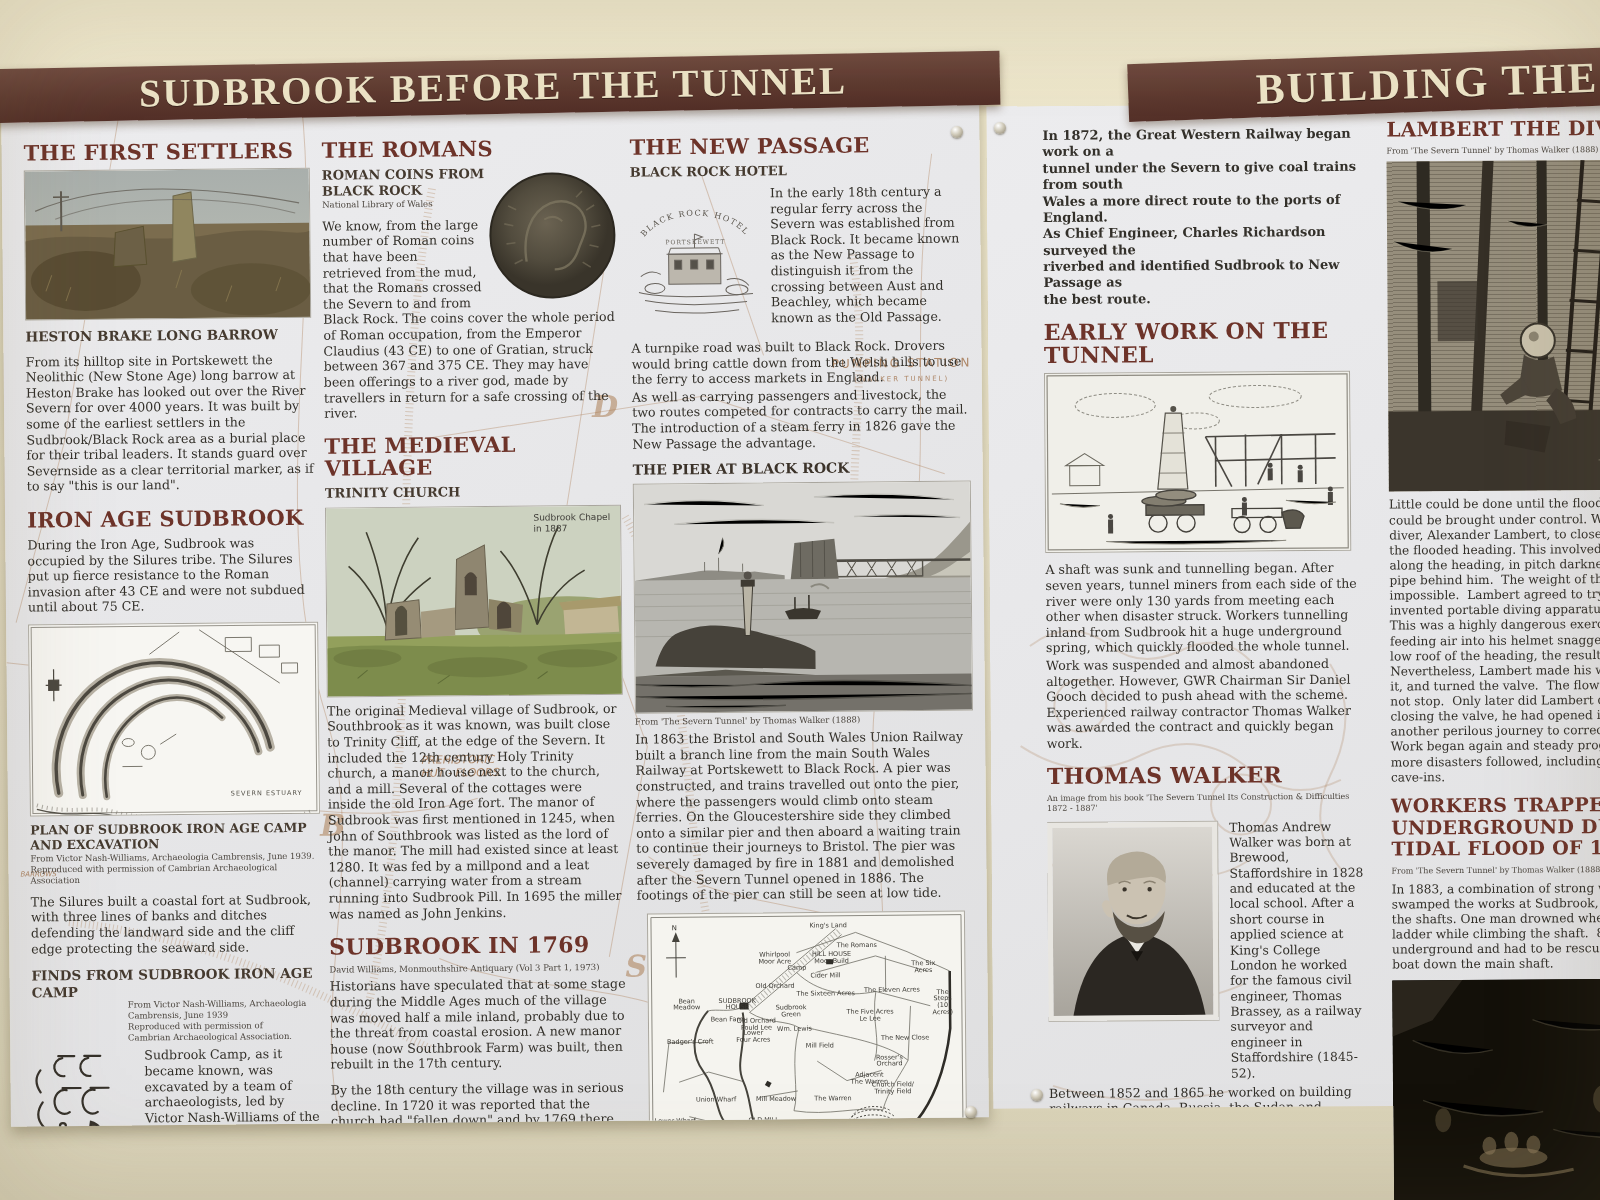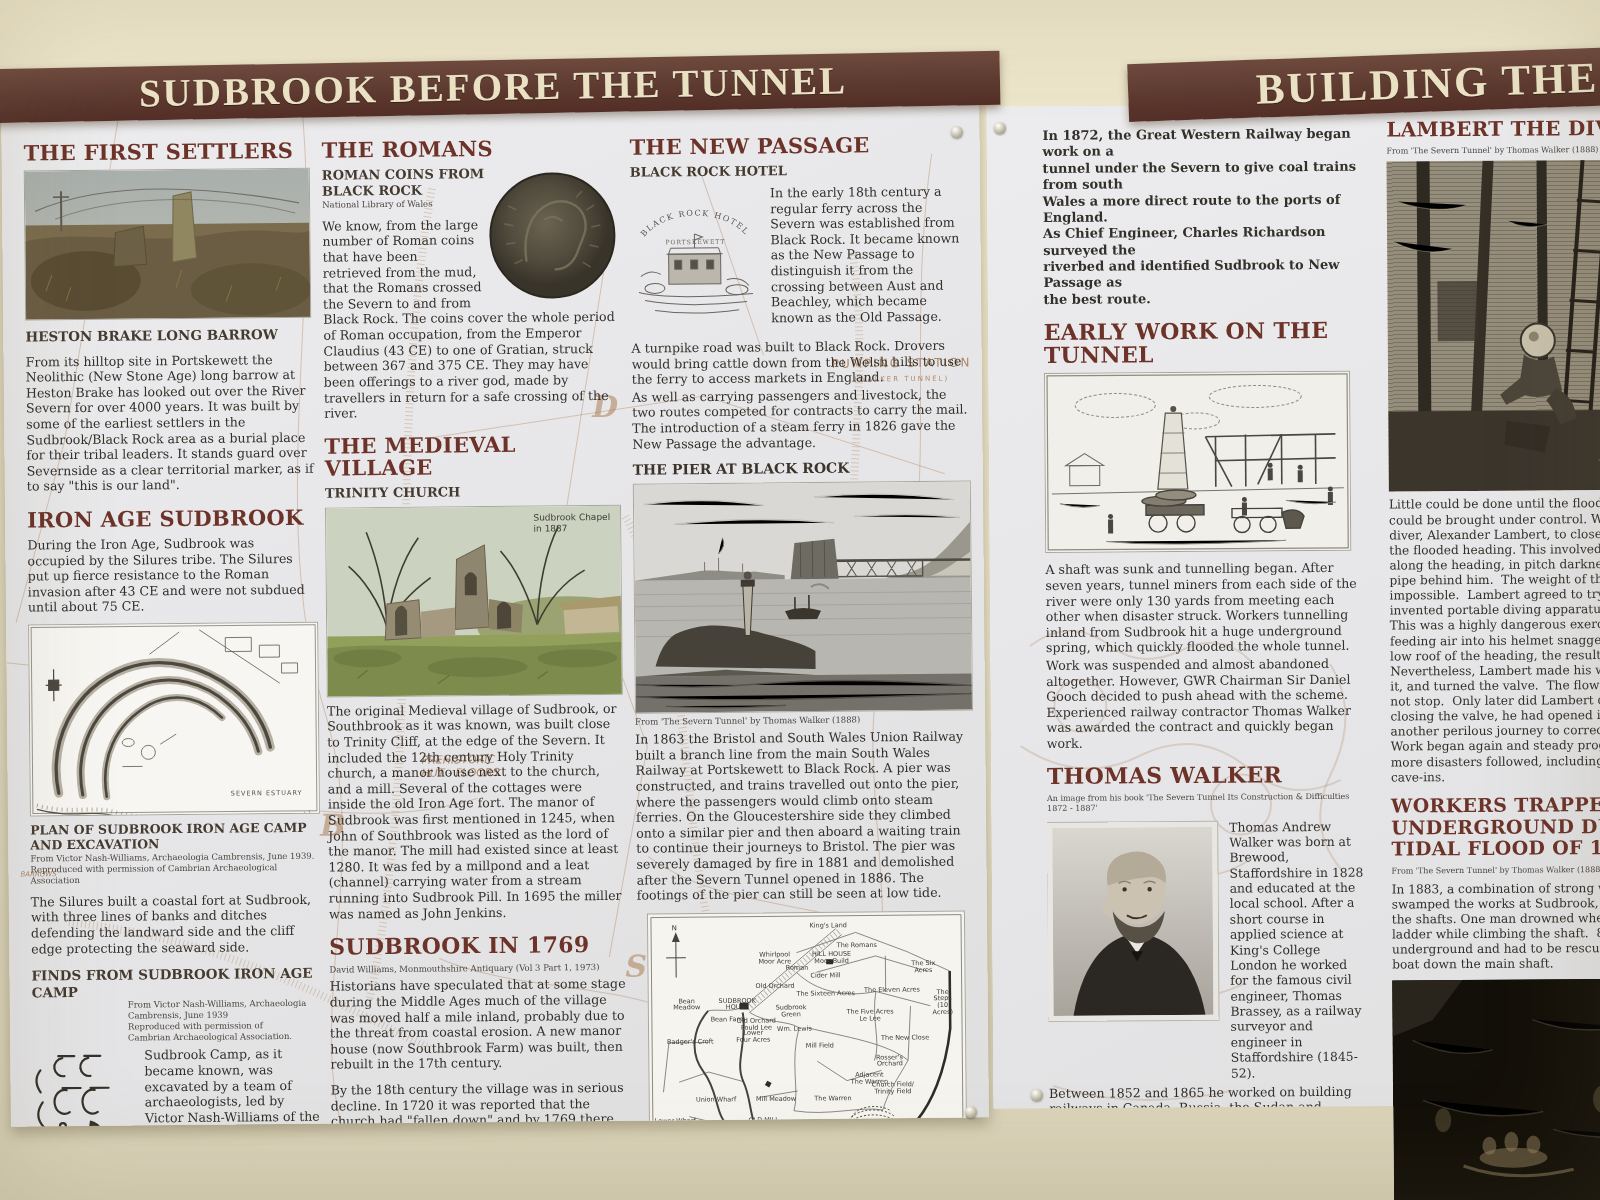--- a/index.html
+++ b/index.html
@@ -408,21 +408,21 @@
           <line x1="18" y1="44" x2="38" y2="44" stroke="#45433c" stroke-width="1"></line>
           <text x="24" y="16" font-size="7" fill="#2f2d28" font-family="DejaVu Sans,sans-serif">N</text>
         </svg>
         <div id="map1769-labels" style="position:absolute;inset:0;">
             <span class="mlabel" style="left: 57%; top: 5%;">King's Land</span>
             <span class="mlabel" style="left: 66%; top: 13%;">The Romans</span>
             <span class="mlabel" style="left: 40%; top: 18%;">Whirlpool
 Moor Acre</span>
             <span class="mlabel" style="left: 58%; top: 18%;">HILL HOUSE
 Moor Build</span>
-            <span class="mlabel" style="left: 47%; top: 22%;">Roman</span>
+            <span class="mlabel" style="left: 47%; top: 22%;">Camp</span>
             <span class="mlabel" style="left: 56%; top: 25%;">Cider Mill</span>
             <span class="mlabel" style="left: 40%; top: 29%;">Old Orchard</span>
             <span class="mlabel" style="left: 56%; top: 32%;">The Sixteen Acres</span>
             <span class="mlabel" style="left: 77%; top: 31%;">The Eleven Acres</span>
             <span class="mlabel" style="left: 87%; top: 22%;">The Six Acres</span>
             <span class="mlabel" style="left: 93%; top: 36%;">The Steps
 (10 Acres)</span>
             <span class="mlabel" style="left: 28%; top: 36%;">SUDBROOK
 HOUSE</span>
             <span class="mlabel" style="left: 45%; top: 39%;">Sudbrook
@@ -433,21 +433,21 @@
             <span class="mlabel" style="left: 34%; top: 44%;">Old Orchard
 Fould Lee</span>
             <span class="mlabel" style="left: 46%; top: 46%;">Wm. Lewis</span>
             <span class="mlabel" style="left: 70%; top: 41%;">The Five Acres
 Le Lee</span>
             <span class="mlabel" style="left: 33%; top: 49%;">Lower
 Four Acres</span>
             <span class="mlabel" style="left: 81%; top: 50%;">The New Close</span>
             <span class="mlabel" style="left: 13%; top: 51%;">Badger's Croft</span>
             <span class="mlabel" style="left: 54%; top: 53%;">Mill Field</span>
-            <span class="mlabel" style="left: 76%; top: 59%; text-align: right;">Rosser's
+            <span class="mlabel" style="left: 76%; top: 59%;">Rosser's
 Orchard</span>
             <span class="mlabel" style="left: 36%; top: 68%; margin-top: 36px;">OLD MILL</span>
             <span class="mlabel" style="left: 62%; top: 66%; margin-left: 24px;">Adjacent
 The Warren</span>
             <span class="mlabel" style="left: 77%; top: 70%;">Church Field/
 Trinity Field</span>
             <span class="mlabel" style="left: 21%; top: 74%;">Union Wharf</span>
             <span class="mlabel" style="left: 40%; top: 74%;">Mill Meadow</span>
             <span class="mlabel" style="left: 58%; top: 74%;">The Warren</span>
             <span class="mlabel" style="left: 8%; top: 82%;">Lower Wharf</span>

